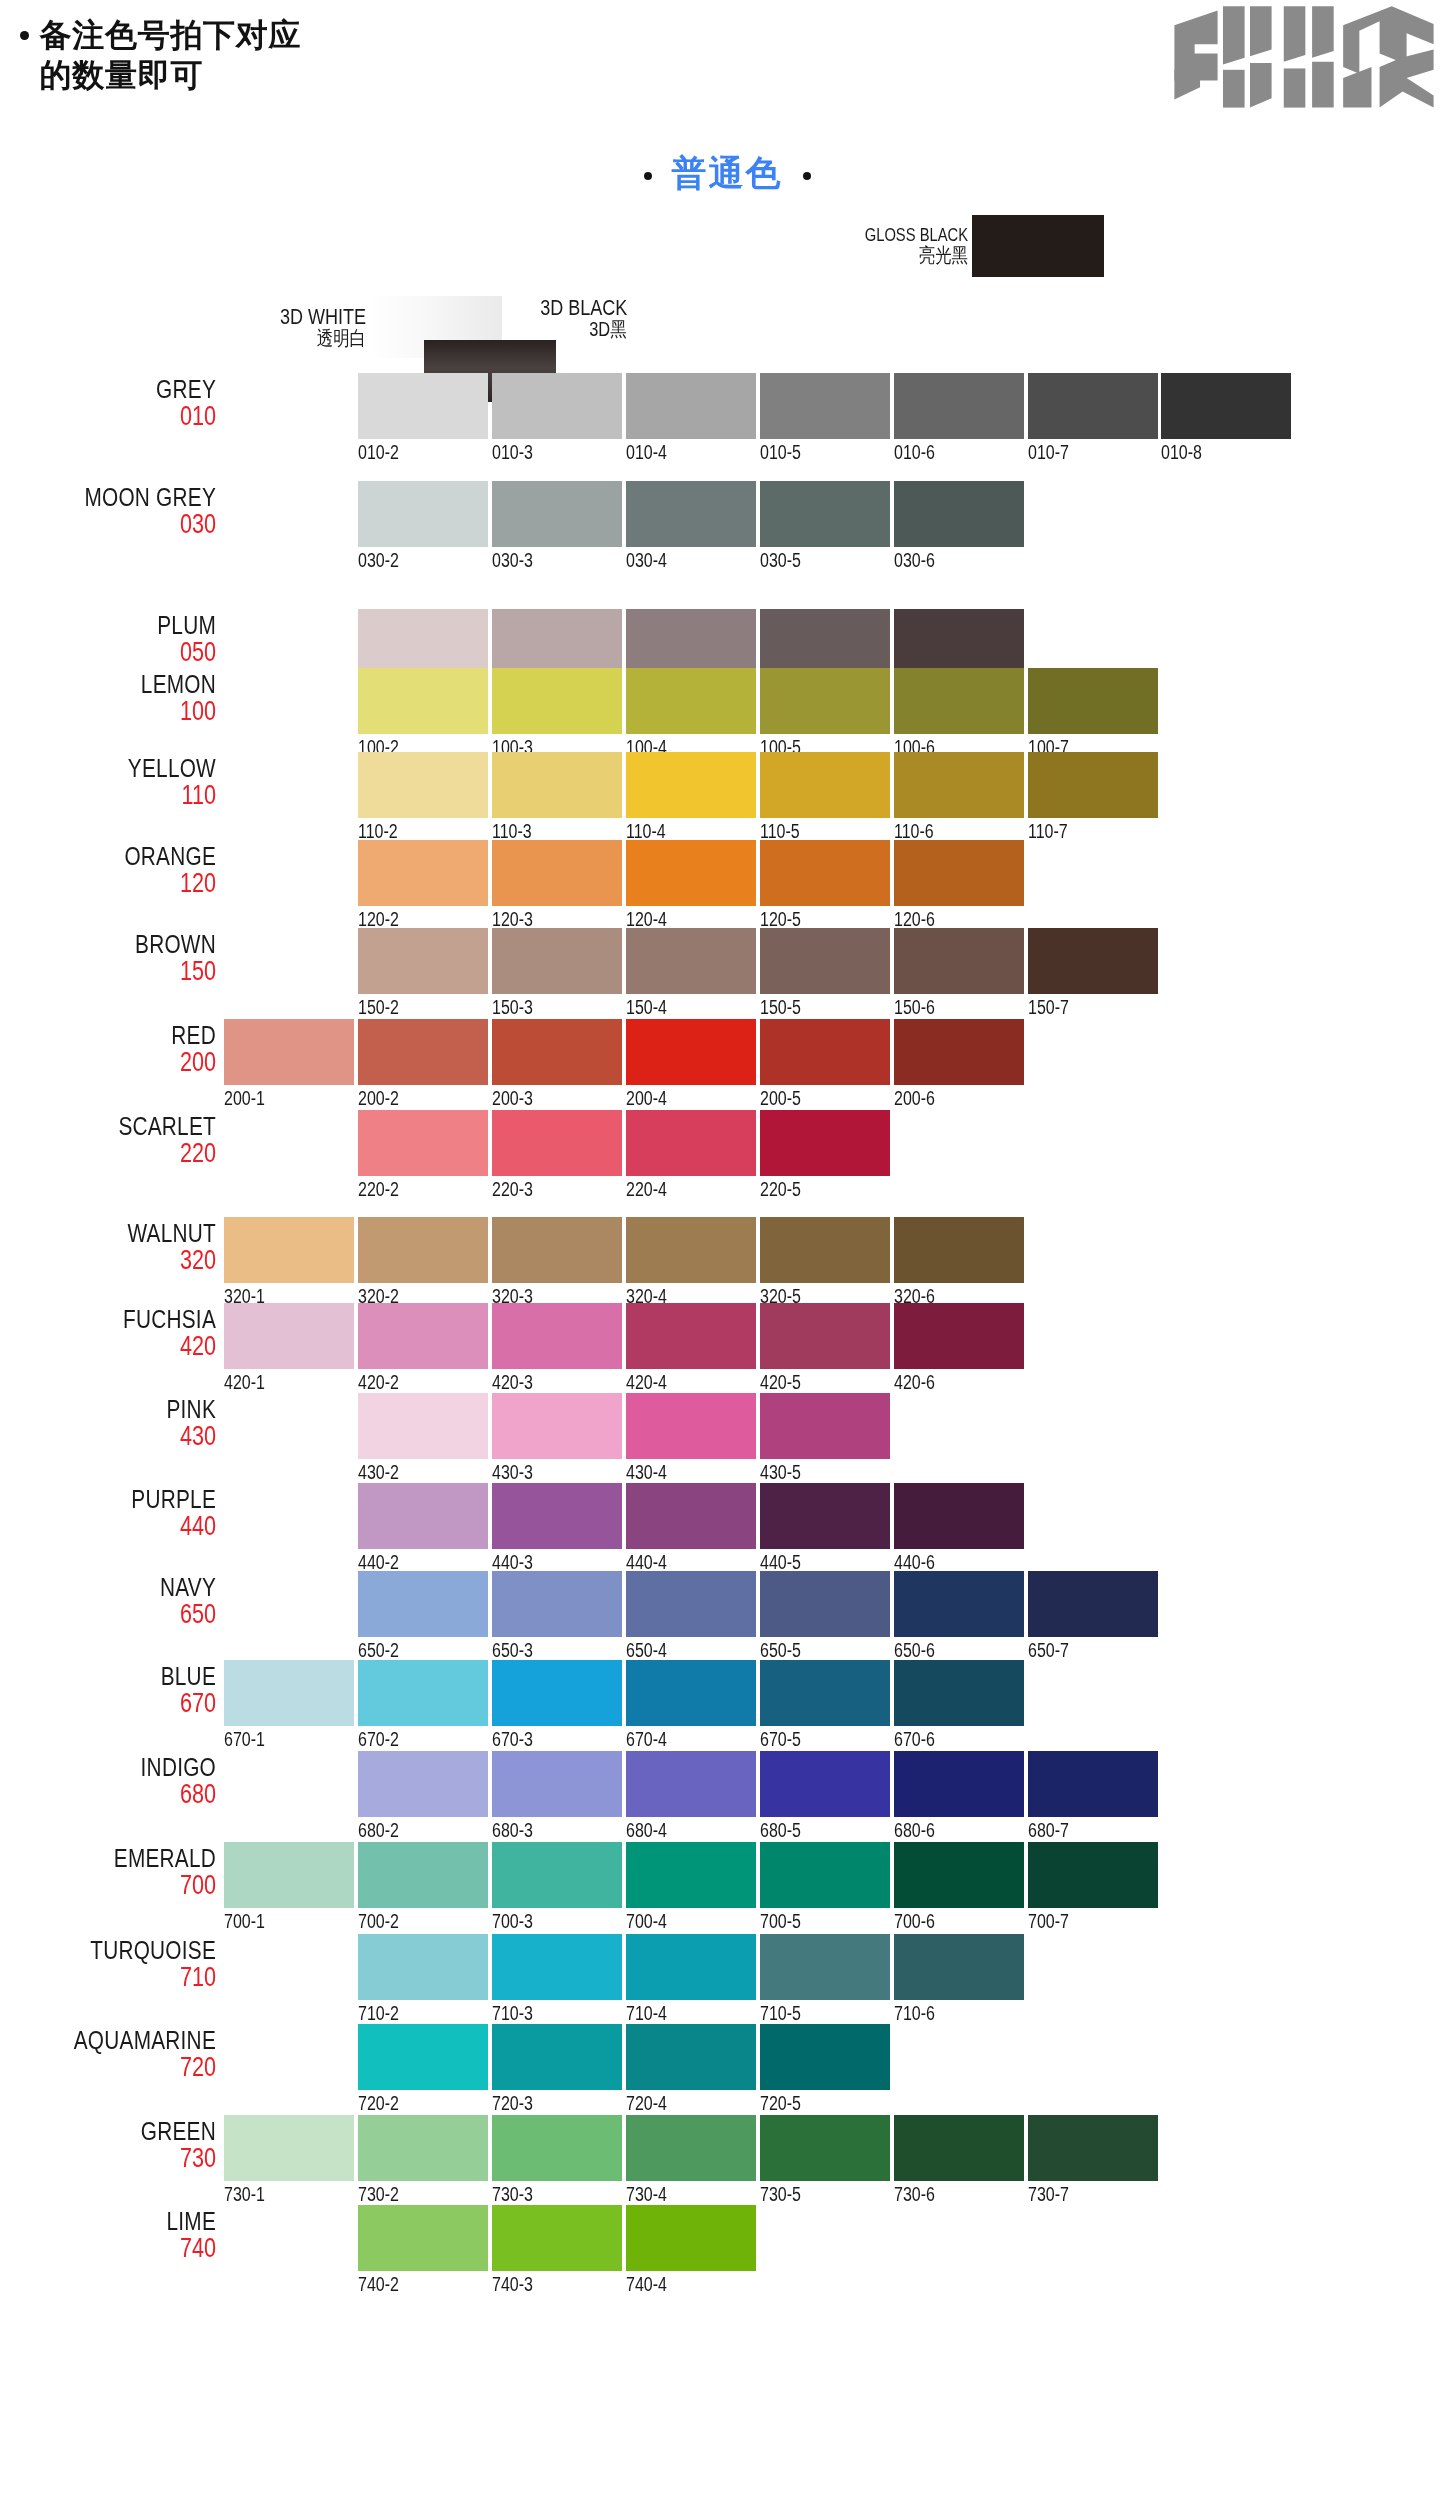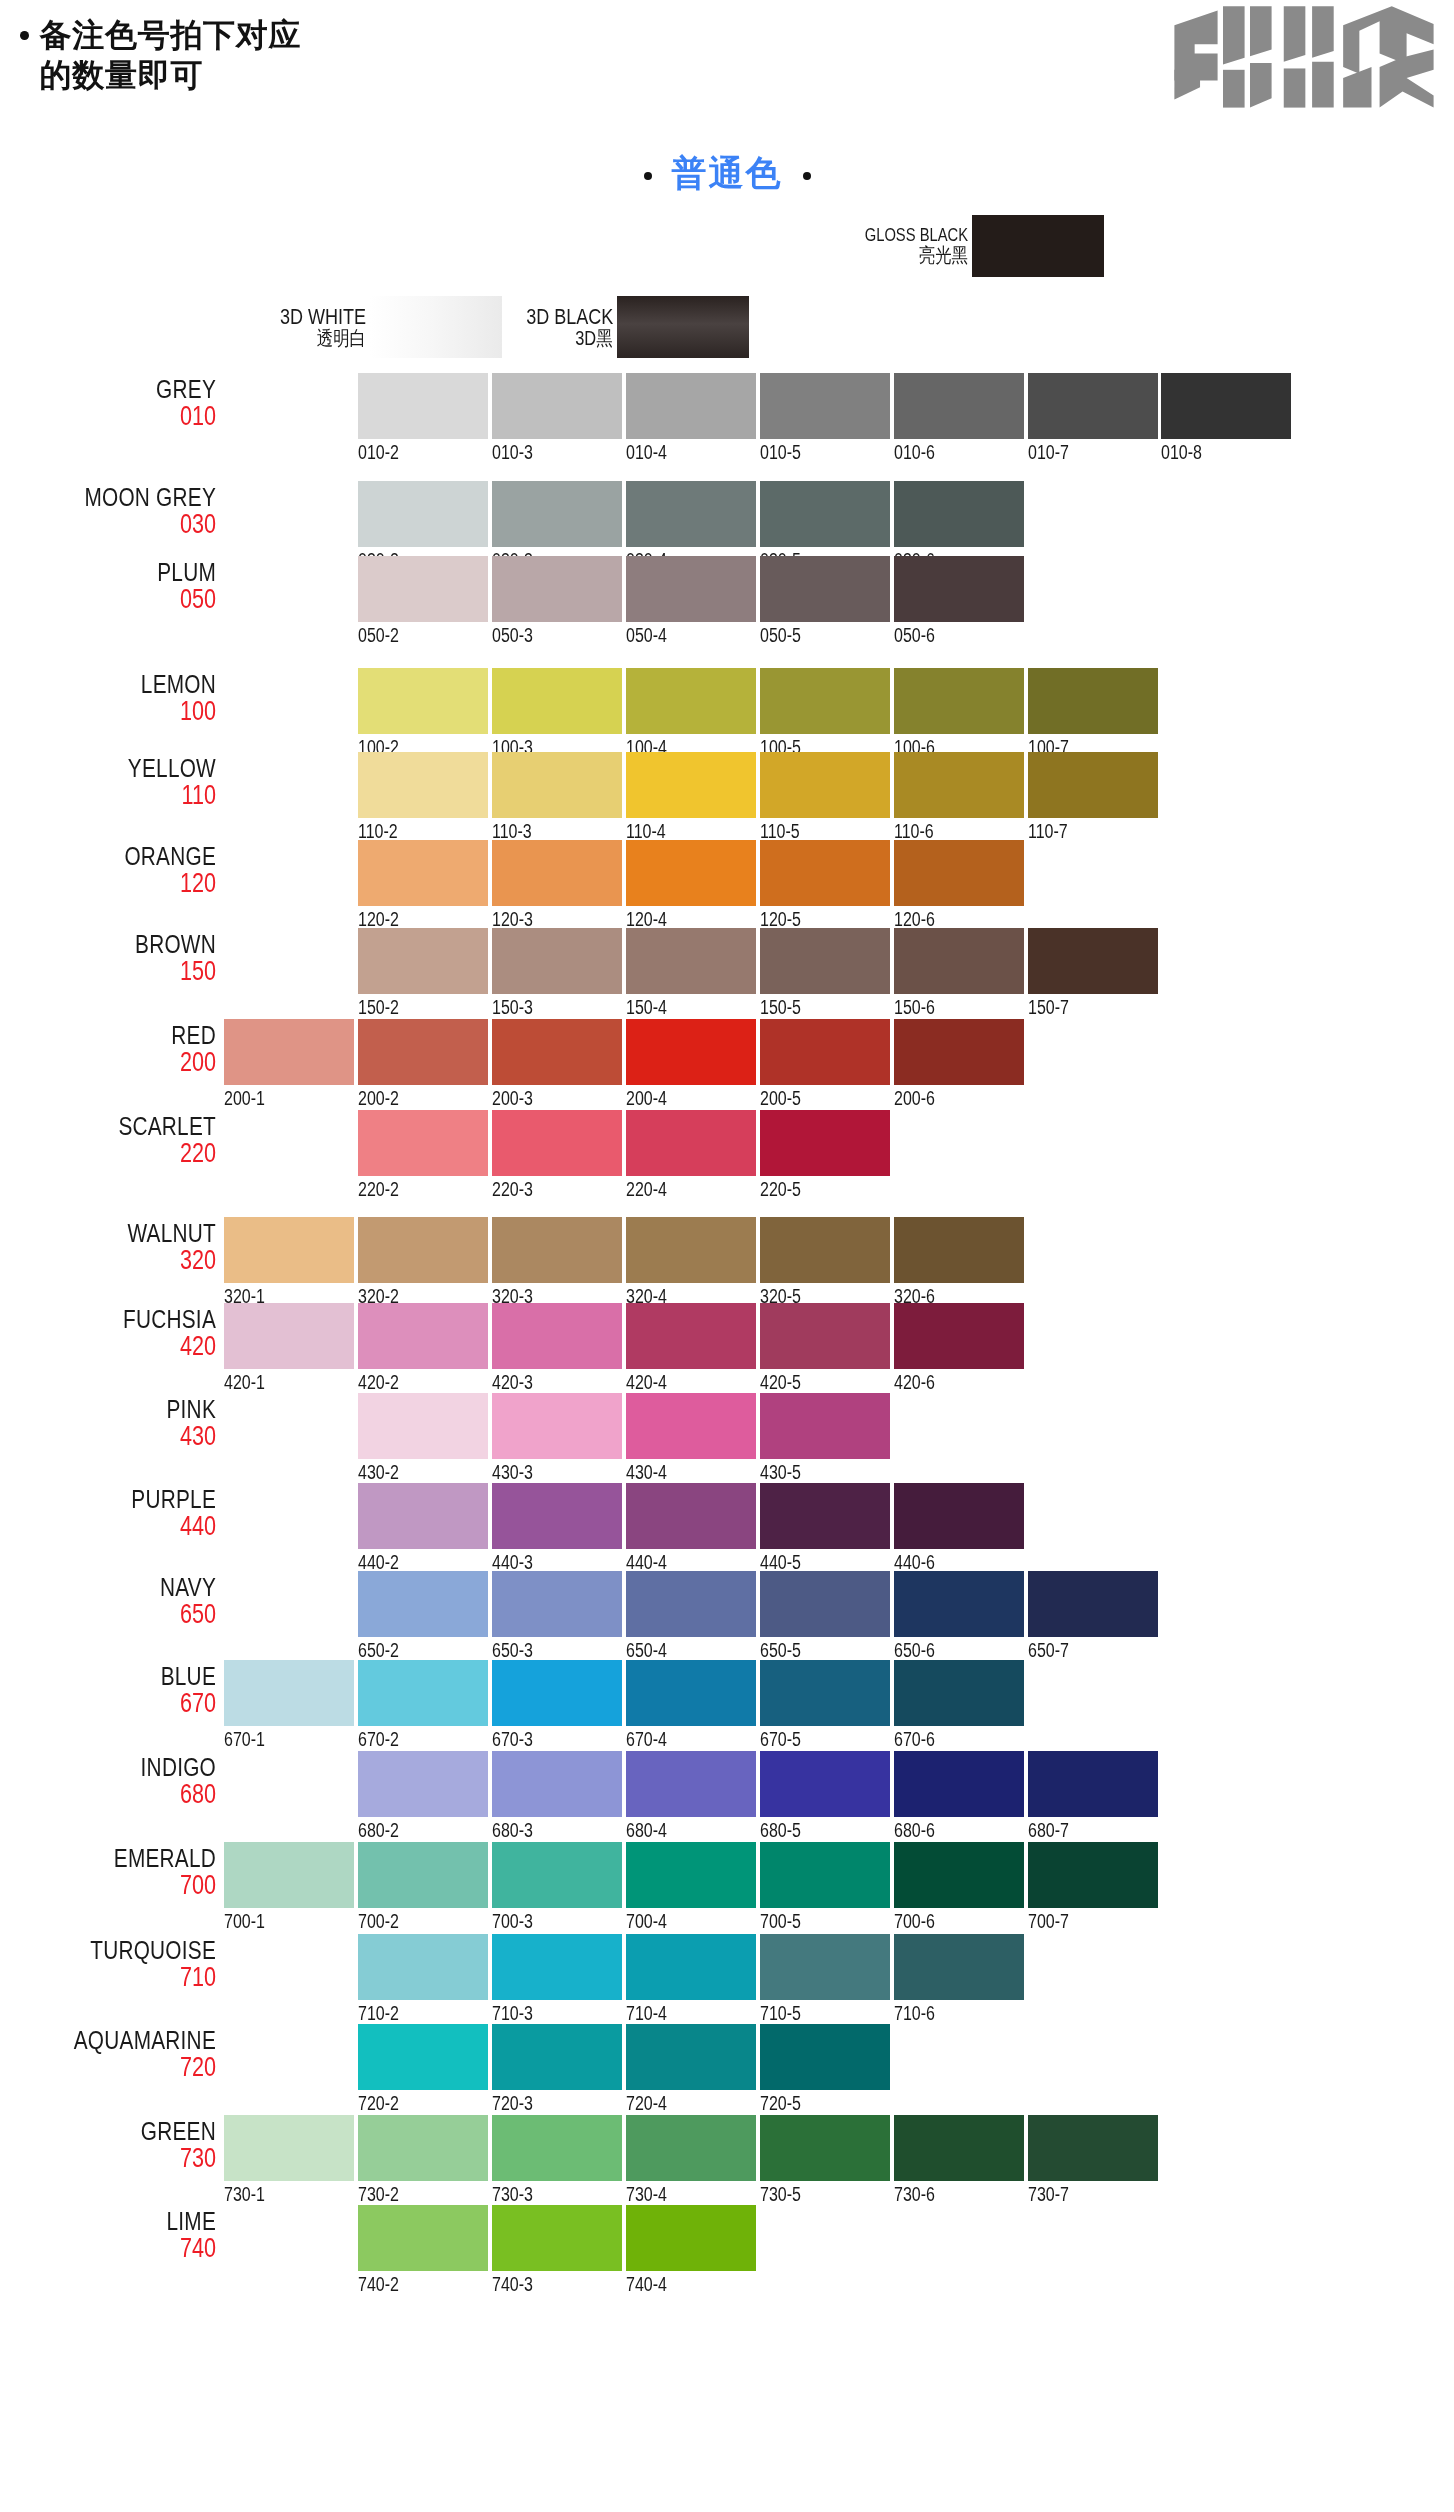--- a/index.html
+++ b/index.html
@@ -164,21 +164,21 @@
       </div>
     </div>
     <div class="special-row" style="top: 296px;">
       <div class="special-cell" style="left: 167px; width: 335px;">
         <div class="sp-labels" style="width: 203px;">
           <div class="sp-name">3D WHITE</div>
           <div class="sp-code cn" style="color: rgb(26, 26, 26);">透明白</div>
         </div>
         <div class="sp-chip" title="3D WHITE 透明白" style="background: linear-gradient(to right, rgb(255, 255, 255) 0%, rgb(247, 247, 247) 45%, rgb(234, 234, 234) 100%);"></div>
       </div>
-      <div class="special-cell" style="left: 414px; width: 335px;">
+      <div class="special-cell" style="left: 424px; width: 335px; flex-direction: column;">
         <div class="sp-labels" style="width: 203px;">
           <div class="sp-name">3D BLACK</div>
           <div class="sp-code cn" style="color: rgb(26, 26, 26);">3D黑</div>
         </div>
         <div class="sp-chip" title="3D BLACK 3D黑" style="background: linear-gradient(rgb(42, 34, 32) 0%, rgb(74, 66, 65) 45%, rgb(44, 37, 35) 100%);"></div>
       </div>
     </div>
   </div>
 <div id="family-rows">
     <div class="fam-row" style="top: 373px; height: 95px;">
@@ -210,21 +210,21 @@
       <div class="swatch-code" style="left: 358px; top: 69px;">030-2</div>
       <div class="swatch" title="030-3" style="left: 492px; top: 0px; width: 130px; height: 66px; background: rgb(154, 163, 162);"></div>
       <div class="swatch-code" style="left: 492px; top: 69px;">030-3</div>
       <div class="swatch" title="030-4" style="left: 626px; top: 0px; width: 130px; height: 66px; background: rgb(110, 122, 121);"></div>
       <div class="swatch-code" style="left: 626px; top: 69px;">030-4</div>
       <div class="swatch" title="030-5" style="left: 760px; top: 0px; width: 130px; height: 66px; background: rgb(92, 106, 104);"></div>
       <div class="swatch-code" style="left: 760px; top: 69px;">030-5</div>
       <div class="swatch" title="030-6" style="left: 894px; top: 0px; width: 130px; height: 66px; background: rgb(77, 89, 87);"></div>
       <div class="swatch-code" style="left: 894px; top: 69px;">030-6</div>
     </div>
-    <div class="fam-row" style="top: 556px; height: 95px;">
+    <div class="fam-row" style="top: 609px; height: 95px;">
       <div class="fam-label" style="top: 3.4px;">
         <span class="fam-name">PLUM</span>
         <span class="fam-code">050</span>
       </div>
       <div class="swatch" title="050-2" style="left: 358px; top: 0px; width: 130px; height: 66px; background: rgb(219, 203, 203);"></div>
       <div class="swatch-code" style="left: 358px; top: 69px;">050-2</div>
       <div class="swatch" title="050-3" style="left: 492px; top: 0px; width: 130px; height: 66px; background: rgb(185, 167, 168);"></div>
       <div class="swatch-code" style="left: 492px; top: 69px;">050-3</div>
       <div class="swatch" title="050-4" style="left: 626px; top: 0px; width: 130px; height: 66px; background: rgb(142, 125, 126);"></div>
       <div class="swatch-code" style="left: 626px; top: 69px;">050-4</div>

